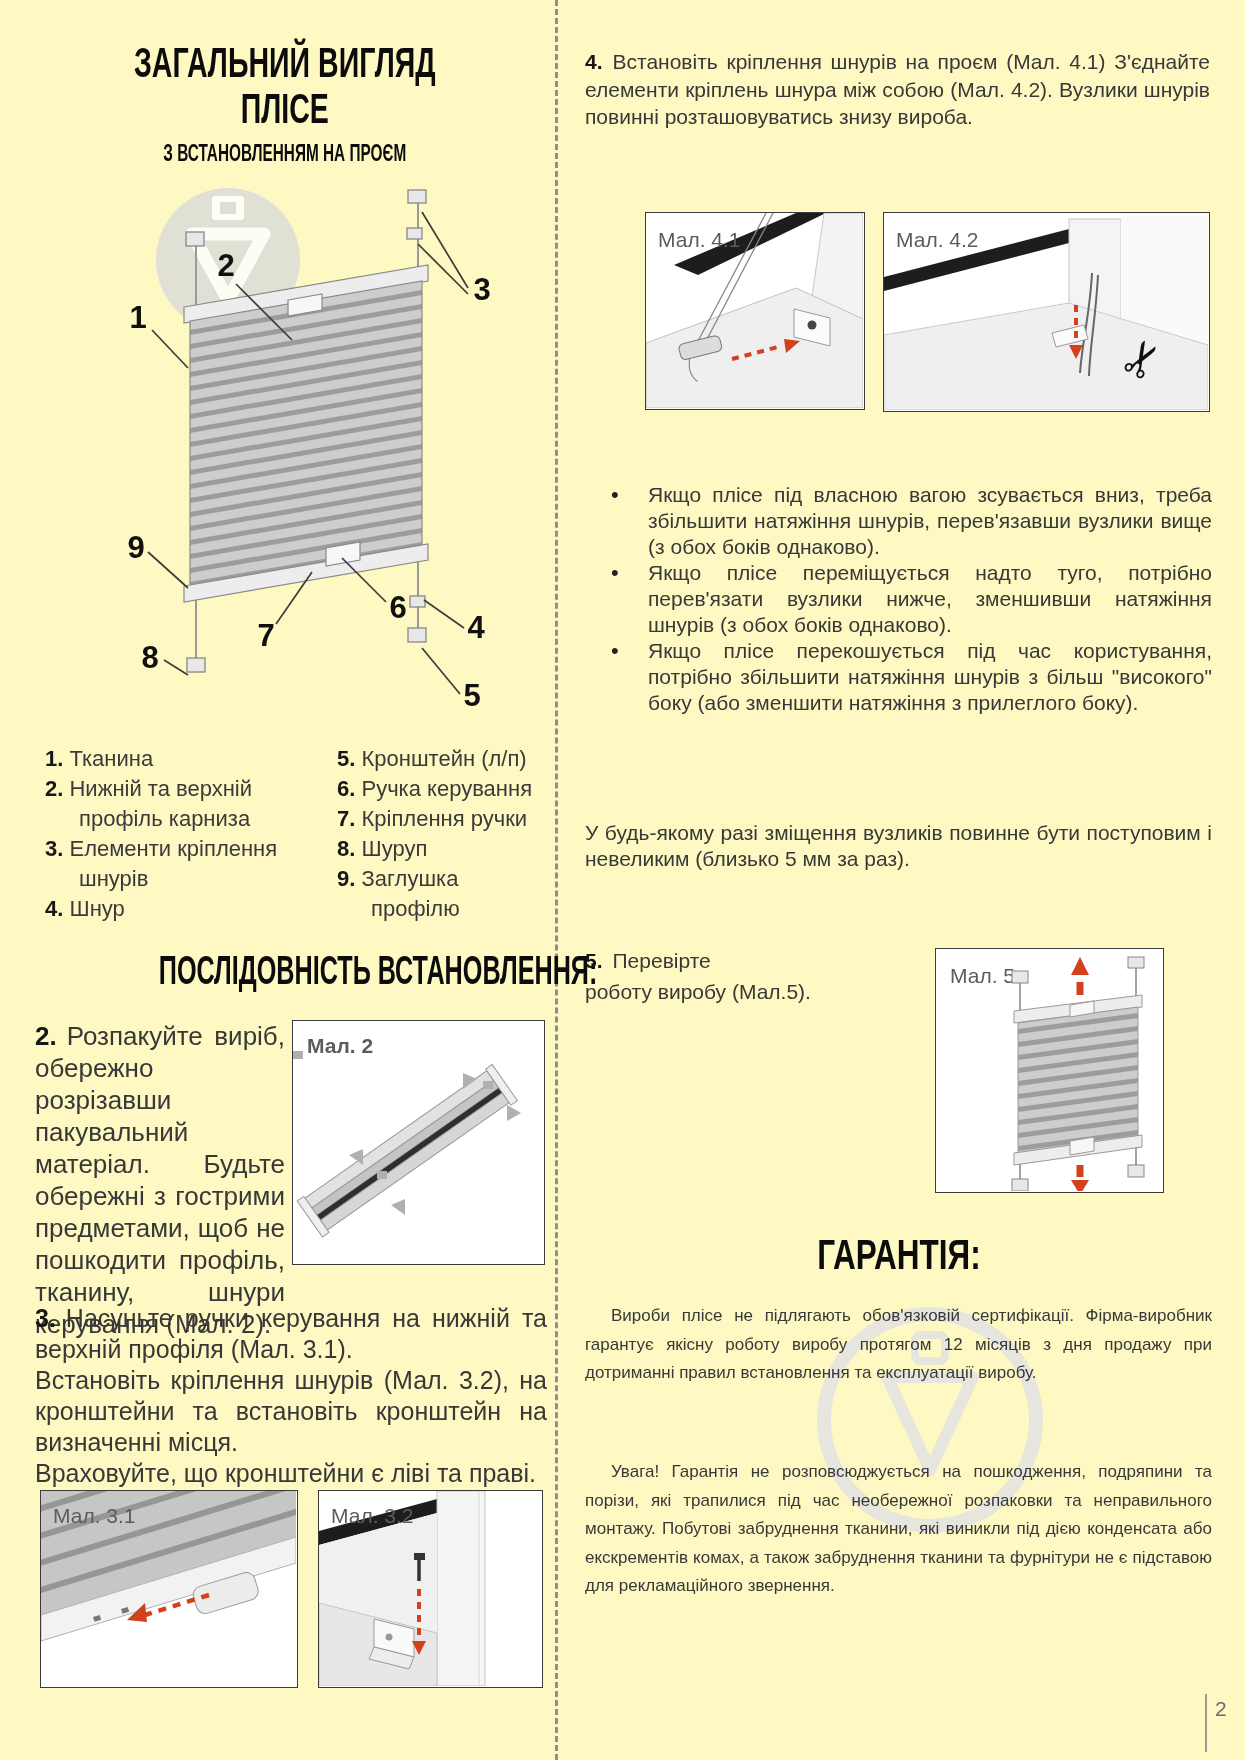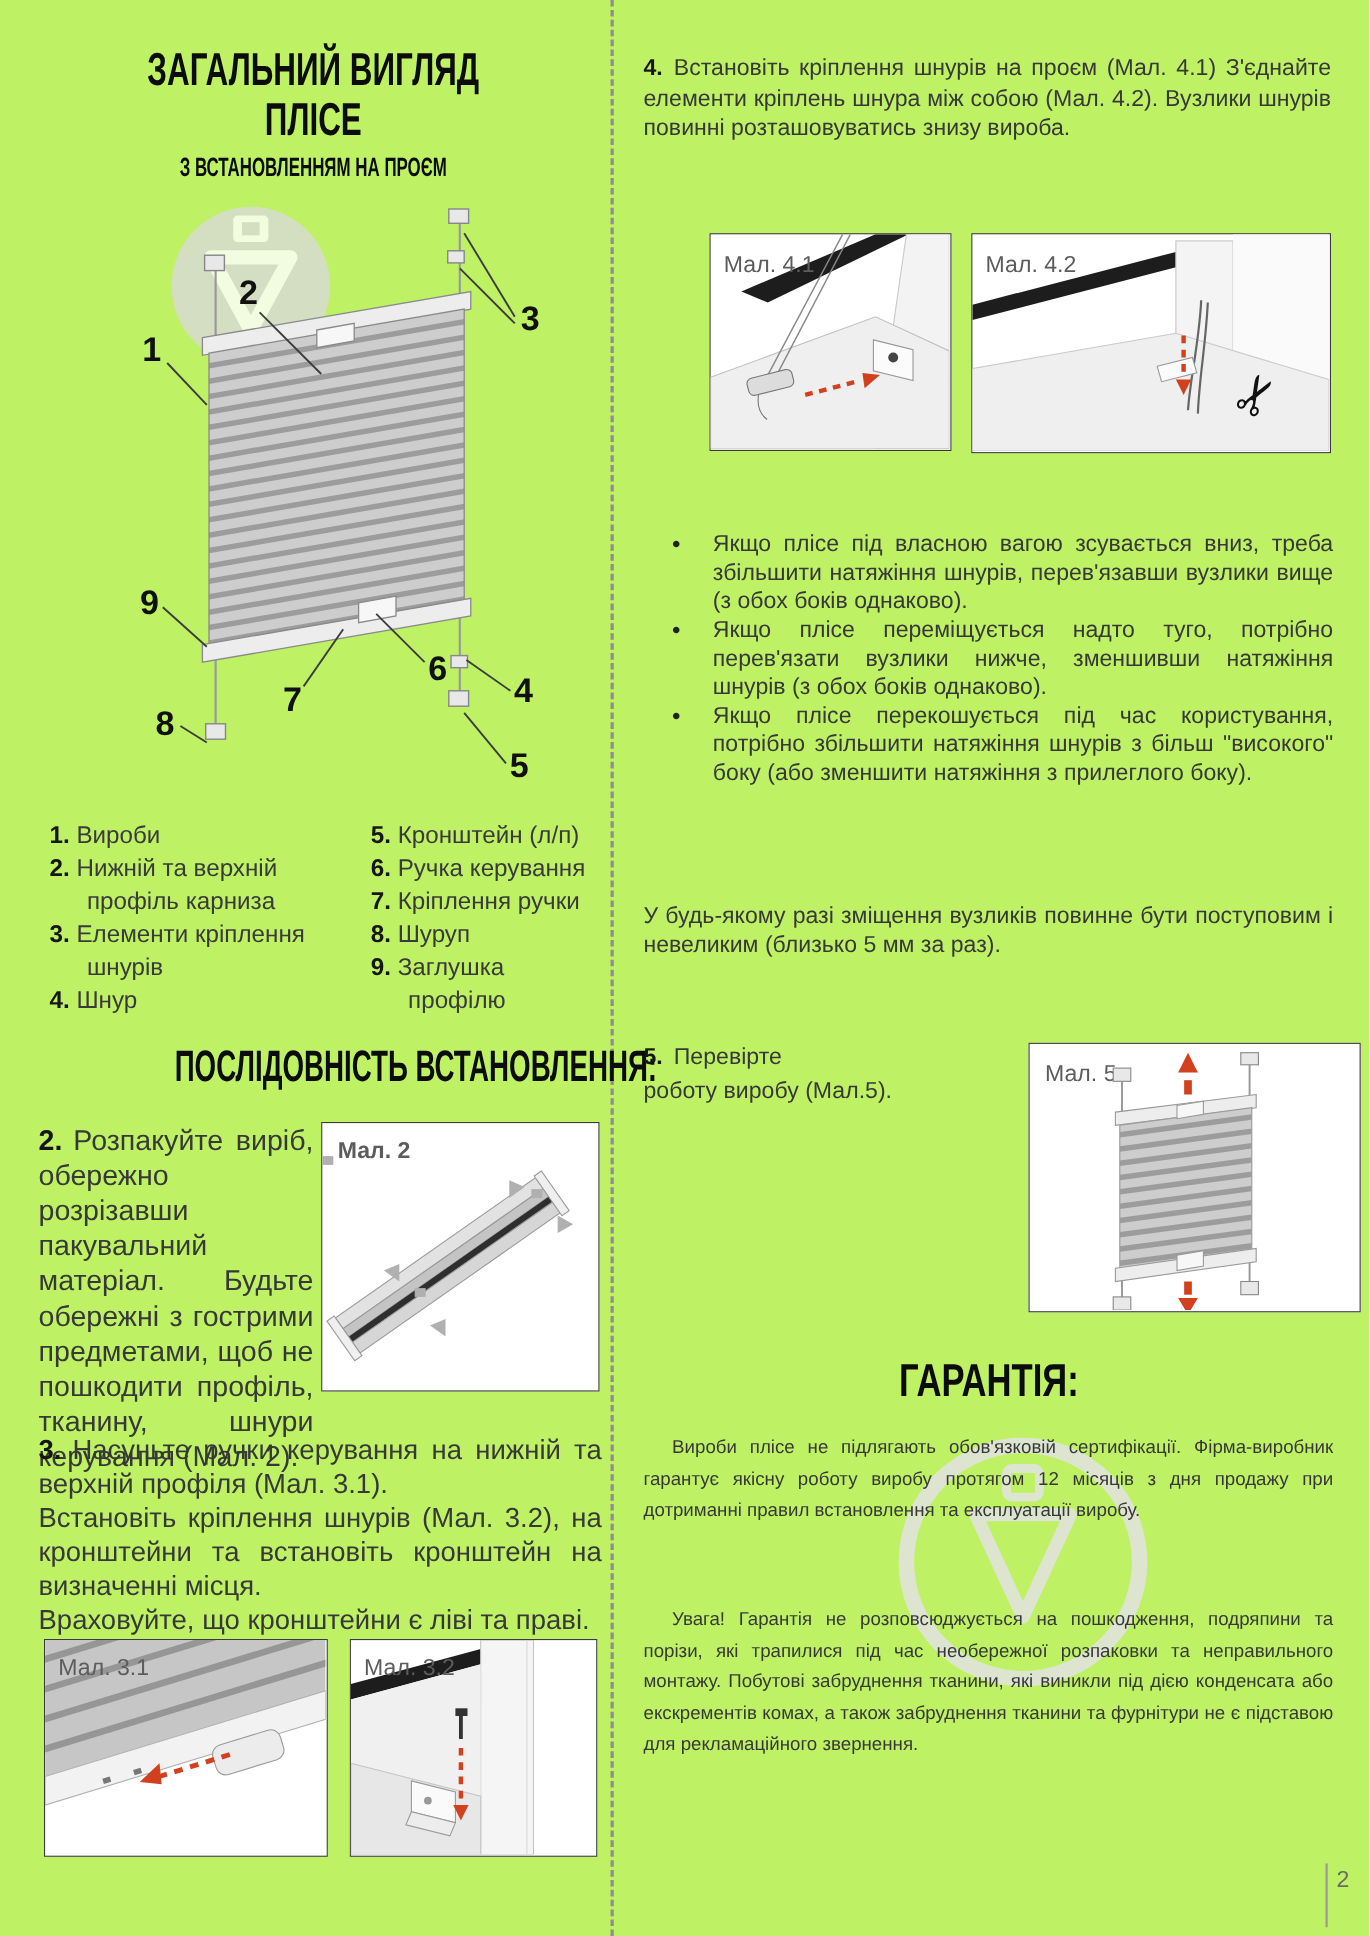--- a/index.html
+++ b/index.html
@@ -1,16 +1,16 @@
 <!DOCTYPE html>
 <html><head>
 <meta charset="utf-8">
 <style>
   html,body{margin:0;padding:0;background:#ffffff;}
-  .page{position:relative;width:1245px;height:1760px;background:#bef264;overflow:hidden;
+  .page{position:relative;width:1245px;height:1760px;background:#fef9c3;overflow:hidden;
         font-family:"Liberation Sans",sans-serif;color:#383838;}
   .abs{position:absolute;}
   .divider{position:absolute;left:555px;top:0;height:1760px;border-left:3px dashed #8f8f8f;}
   
   .hwrap{text-align:center;color:#0c0c0c;}
   .cond{display:inline-block;font-weight:800;white-space:nowrap;letter-spacing:0px;}
   .title-line{font-size:42px;line-height:46px;}
   .title-line .cond{transform:scaleX(0.68);}
   .sub-line{font-size:24px;line-height:30px;}
   .sub-line .cond{transform:scaleX(0.64);}
@@ -144,21 +144,21 @@
           <text class="dnum" x="368" y="430">6</text>
           <text class="dnum" x="236" y="458">7</text>
           <text class="dnum" x="120" y="480">8</text>
           <text class="dnum" x="106" y="370">9</text>
         </g>
       </svg>
     </div>
 
     <div class="abs legend" style="left:15px;top:744px;width:500px;">
       <div class="lcol1">
-        <div class="litem"><b>1.</b> <span>Вироби</span></div>
+        <div class="litem"><b>1.</b> <span>Тканина</span></div>
         <div class="litem"><b>2.</b> <span>Нижній та верхній профіль карниза</span></div>
         <div class="litem"><b>3.</b> <span>Елементи кріплення шнурів</span></div>
         <div class="litem"><b>4.</b> <span>Шнур</span></div>
       </div>
       <div class="lcol2">
         <div class="litem"><b>5.</b> <span>Кронштейн (л/п)</span></div>
         <div class="litem"><b>6.</b> <span>Ручка керування</span></div>
         <div class="litem"><b>7.</b> <span>Кріплення ручки</span></div>
         <div class="litem"><b>8.</b> <span>Шуруп</span></div>
         <div class="litem"><b>9.</b> <span>Заглушка профілю</span></div>
@@ -307,21 +307,21 @@
 
     <div class="abs body-r2" style="left:0;top:820px;width:627px;">
       <div>У будь-якому разі зміщення вузликів повинне бути поступовим і невеликим (близько 5 мм за раз).</div>
     </div>
 
     <div class="abs" style="left:0;top:945px;width:627px;height:250px;">
       <div style="font-size:21px;line-height:31px;width:330px;">
         <div><b class="stepnum">5.</b><span>Перевірте</span></div>
         <div>роботу виробу (Мал.5).</div>
       </div>
-      <div class="figbox abs" style="left:350px;top:3px;width:302px;height:245px;">
+      <div class="figbox abs" style="left:350px;top:3px;width:229px;height:245px;">
         <svg width="267" height="242" viewBox="0 0 267 242">
           <defs>
               <clipPath id="fc5">
                 <polygon points="82,74 202,58 202,188 82,204"></polygon>
               </clipPath>
             </defs>
           <text class="figlab" x="14" y="34">Мал. 5</text>
           <g stroke="#9a9a9a" stroke-width="1.8">
             <line x1="84" y1="34" x2="84" y2="70"></line>
             <line x1="200" y1="18" x2="200" y2="54"></line>

